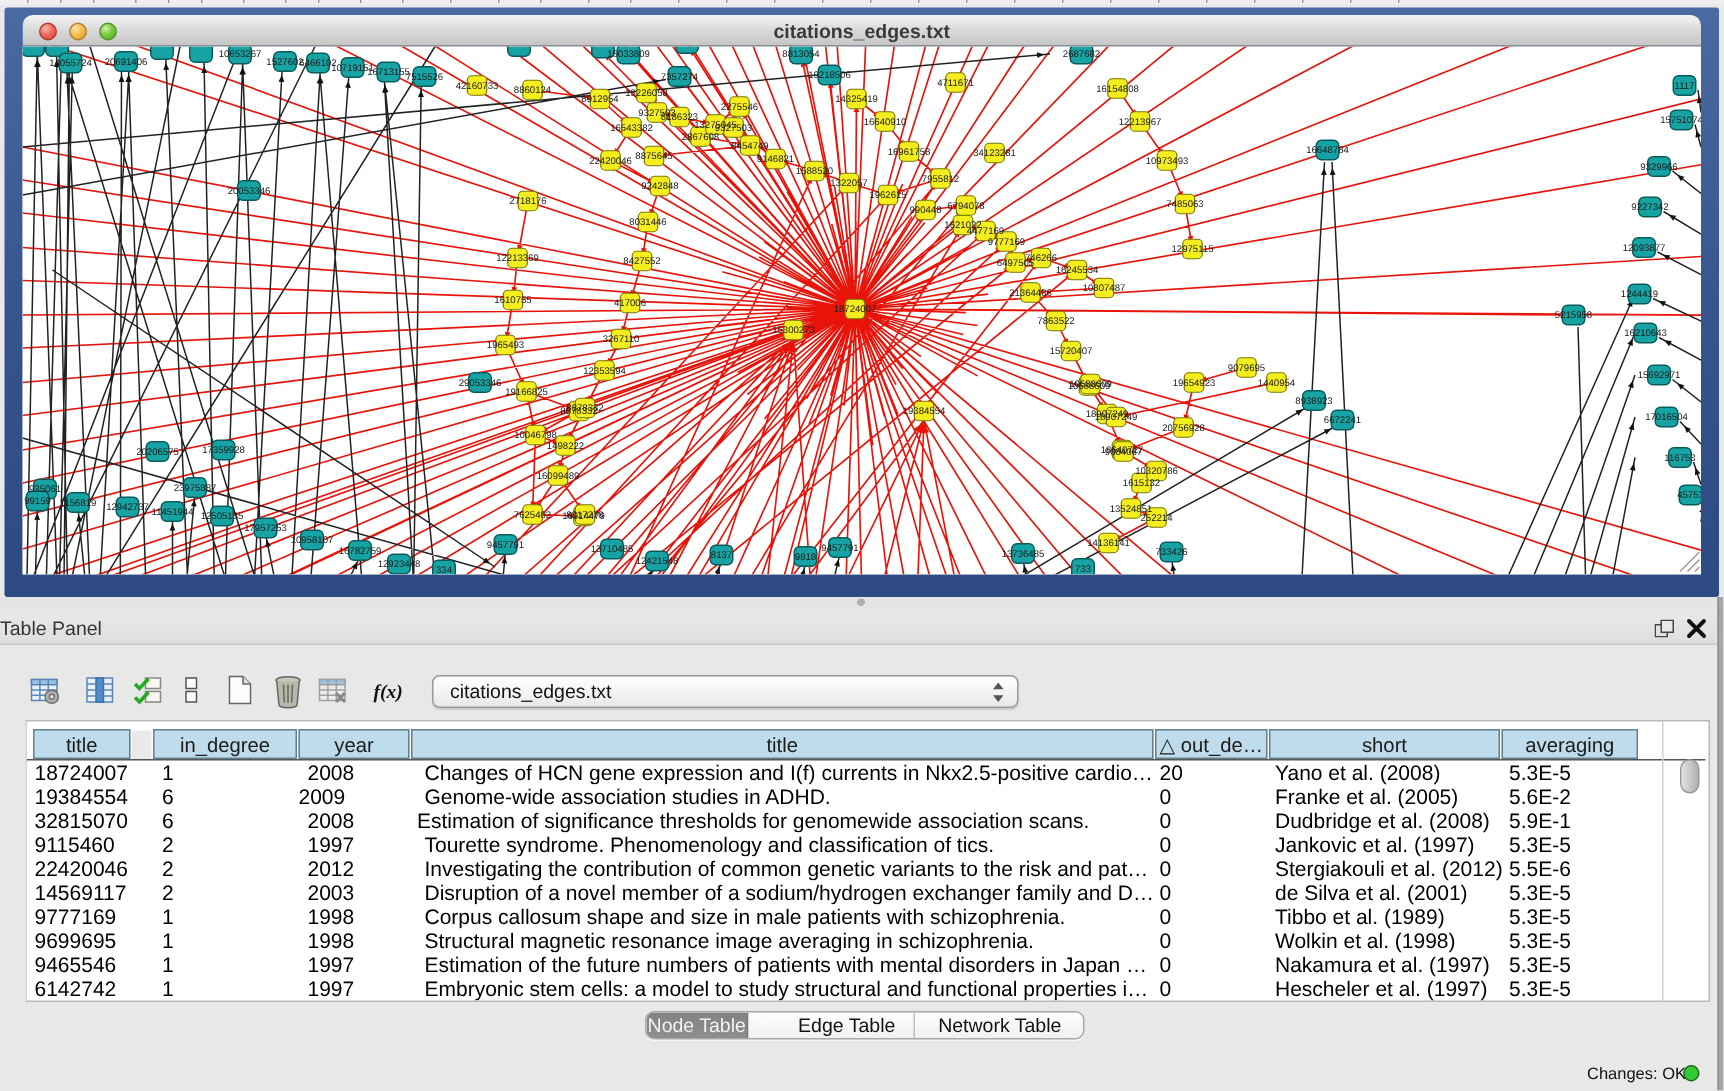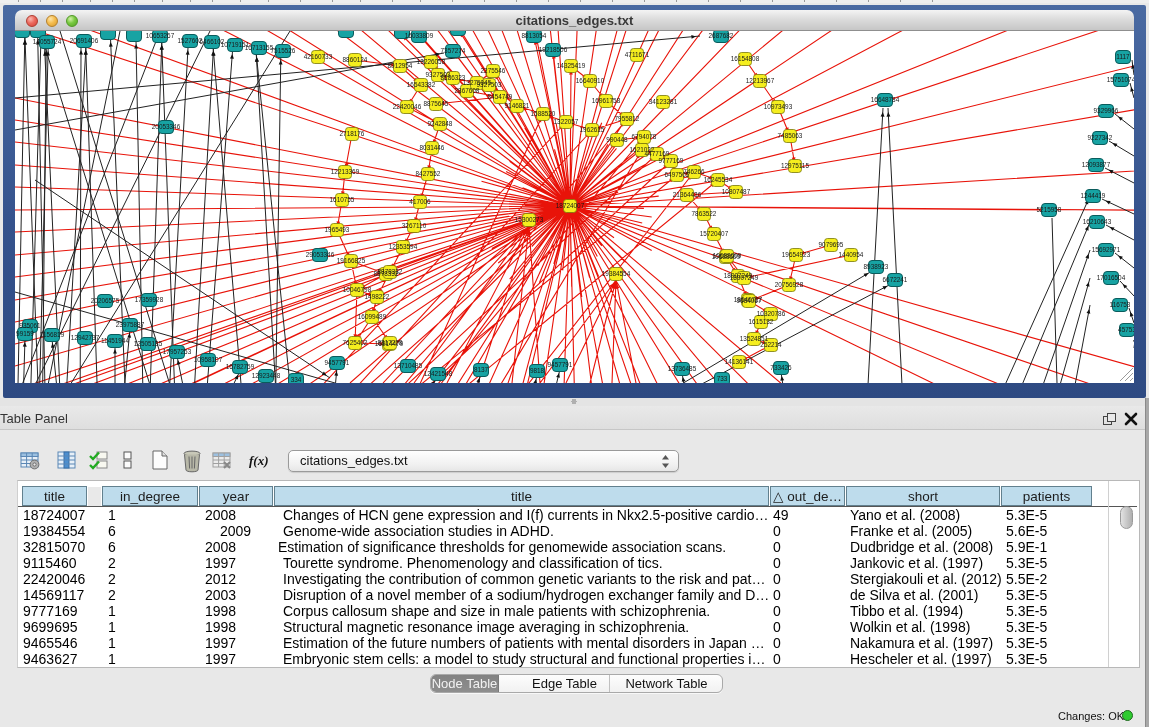--- a/index.html
+++ b/index.html
@@ -613,40 +613,40 @@
       <path d="M4.5 14 L1 9.5 H8 z" fill="#555"></path>
     </svg>
 </div>
 <div id="tablebox"></div>
 <div class="hc" style="left:22px;width:65px">title</div>
 <div class="hc" style="left:102px;width:96px">in_degree</div>
 <div class="hc" style="left:199px;width:74px">year</div>
 <div class="hc" style="left:274px;width:495px">title</div>
 <div class="hc" style="left:770px;width:75px">△ out_de…</div>
 <div class="hc" style="left:846px;width:154px">short</div>
-<div class="hc" style="left:1001px;width:91px">patients</div>
+<div class="hc" style="left:1001px;width:91px">averaging</div>
 <div class="abs" style="left:18px;top:506px;width:1119px;height:1px;background:#555"></div>
 <div class="abs" style="left:88px;top:487px;width:13px;height:19px;background:#e9e9e9"></div>
 <div class="trow" style="top:507px">
 <span style="left:23px">18724007</span>
     <span style="left:108px">1</span>
     <span style="left:205px">2008</span>
     <span style="left:283px;width:487px" class="ell">Changes of HCN gene expression and I(f) currents in Nkx2.5-positive cardiomyoc…</span>
-    <span style="left:773px">49</span>
+    <span style="left:773px">20</span>
     <span style="left:850px">Yano et al. (2008)</span>
     <span style="left:1006px">5.3E-5</span>
   </div>
 <div class="trow" style="top:523px">
 <span style="left:23px">19384554</span>
     <span style="left:108px">6</span>
-    <span style="left:220px">2009</span>
+    <span style="left:199px">2009</span>
     <span style="left:283px;width:487px" class="ell">Genome-wide association studies in ADHD.</span>
     <span style="left:773px">0</span>
     <span style="left:850px">Franke et al. (2005)</span>
-    <span style="left:1006px">5.6E-5</span>
+    <span style="left:1006px">5.6E-2</span>
   </div>
 <div class="trow" style="top:539px">
 <span style="left:23px">32815070</span>
     <span style="left:108px">6</span>
     <span style="left:205px">2008</span>
     <span style="left:278px;width:487px" class="ell">Estimation of significance thresholds for genomewide association scans.</span>
     <span style="left:773px">0</span>
     <span style="left:850px">Dudbridge et al. (2008)</span>
     <span style="left:1006px">5.9E-1</span>
   </div>
@@ -659,38 +659,38 @@
     <span style="left:850px">Jankovic et al. (1997)</span>
     <span style="left:1006px">5.3E-5</span>
   </div>
 <div class="trow" style="top:571px">
 <span style="left:23px">22420046</span>
     <span style="left:108px">2</span>
     <span style="left:205px">2012</span>
     <span style="left:283px;width:487px" class="ell">Investigating the contribution of common genetic variants to the risk and pathogen…</span>
     <span style="left:773px">0</span>
     <span style="left:850px">Stergiakouli et al. (2012)</span>
-    <span style="left:1006px">5.5E-2</span>
+    <span style="left:1006px">5.5E-6</span>
   </div>
 <div class="trow" style="top:587px">
 <span style="left:23px">14569117</span>
     <span style="left:108px">2</span>
     <span style="left:205px">2003</span>
     <span style="left:283px;width:487px" class="ell">Disruption of a novel member of a sodium/hydrogen exchanger family and DOCK…</span>
     <span style="left:773px">0</span>
     <span style="left:850px">de Silva et al. (2001)</span>
     <span style="left:1006px">5.3E-5</span>
   </div>
 <div class="trow" style="top:603px">
 <span style="left:23px">9777169</span>
     <span style="left:108px">1</span>
     <span style="left:205px">1998</span>
     <span style="left:283px;width:487px" class="ell">Corpus callosum shape and size in male patients with schizophrenia.</span>
     <span style="left:773px">0</span>
-    <span style="left:850px">Tibbo et al. (1994)</span>
+    <span style="left:850px">Tibbo et al. (1989)</span>
     <span style="left:1006px">5.3E-5</span>
   </div>
 <div class="trow" style="top:619px">
 <span style="left:23px">9699695</span>
     <span style="left:108px">1</span>
     <span style="left:205px">1998</span>
     <span style="left:283px;width:487px" class="ell">Structural magnetic resonance image averaging in schizophrenia.</span>
     <span style="left:773px">0</span>
     <span style="left:850px">Wolkin et al. (1998)</span>
     <span style="left:1006px">5.3E-5</span>
@@ -698,21 +698,21 @@
 <div class="trow" style="top:635px">
 <span style="left:23px">9465546</span>
     <span style="left:108px">1</span>
     <span style="left:205px">1997</span>
     <span style="left:283px;width:487px" class="ell">Estimation of the future numbers of patients with mental disorders in Japan base…</span>
     <span style="left:773px">0</span>
     <span style="left:850px">Nakamura et al. (1997)</span>
     <span style="left:1006px">5.3E-5</span>
   </div>
 <div class="trow" style="top:651px">
-<span style="left:23px">9463627</span>
+<span style="left:23px">6142742</span>
     <span style="left:108px">1</span>
     <span style="left:205px">1997</span>
     <span style="left:283px;width:487px" class="ell">Embryonic stem cells: a model to study structural and functional properties in car…</span>
     <span style="left:773px">0</span>
     <span style="left:850px">Hescheler et al. (1997)</span>
     <span style="left:1006px">5.3E-5</span>
   </div>
 <div class="abs" style="left:1120px;top:506px;width:13px;height:23px;background:linear-gradient(90deg,#e2e2e2,#b0b0b0);border:1px solid #9a9a9a;border-radius:7px"></div>
 <div class="abs" style="left:1108px;top:481px;width:1px;height:186px;background:#d0d0d0"></div>
 <div id="tabs">

